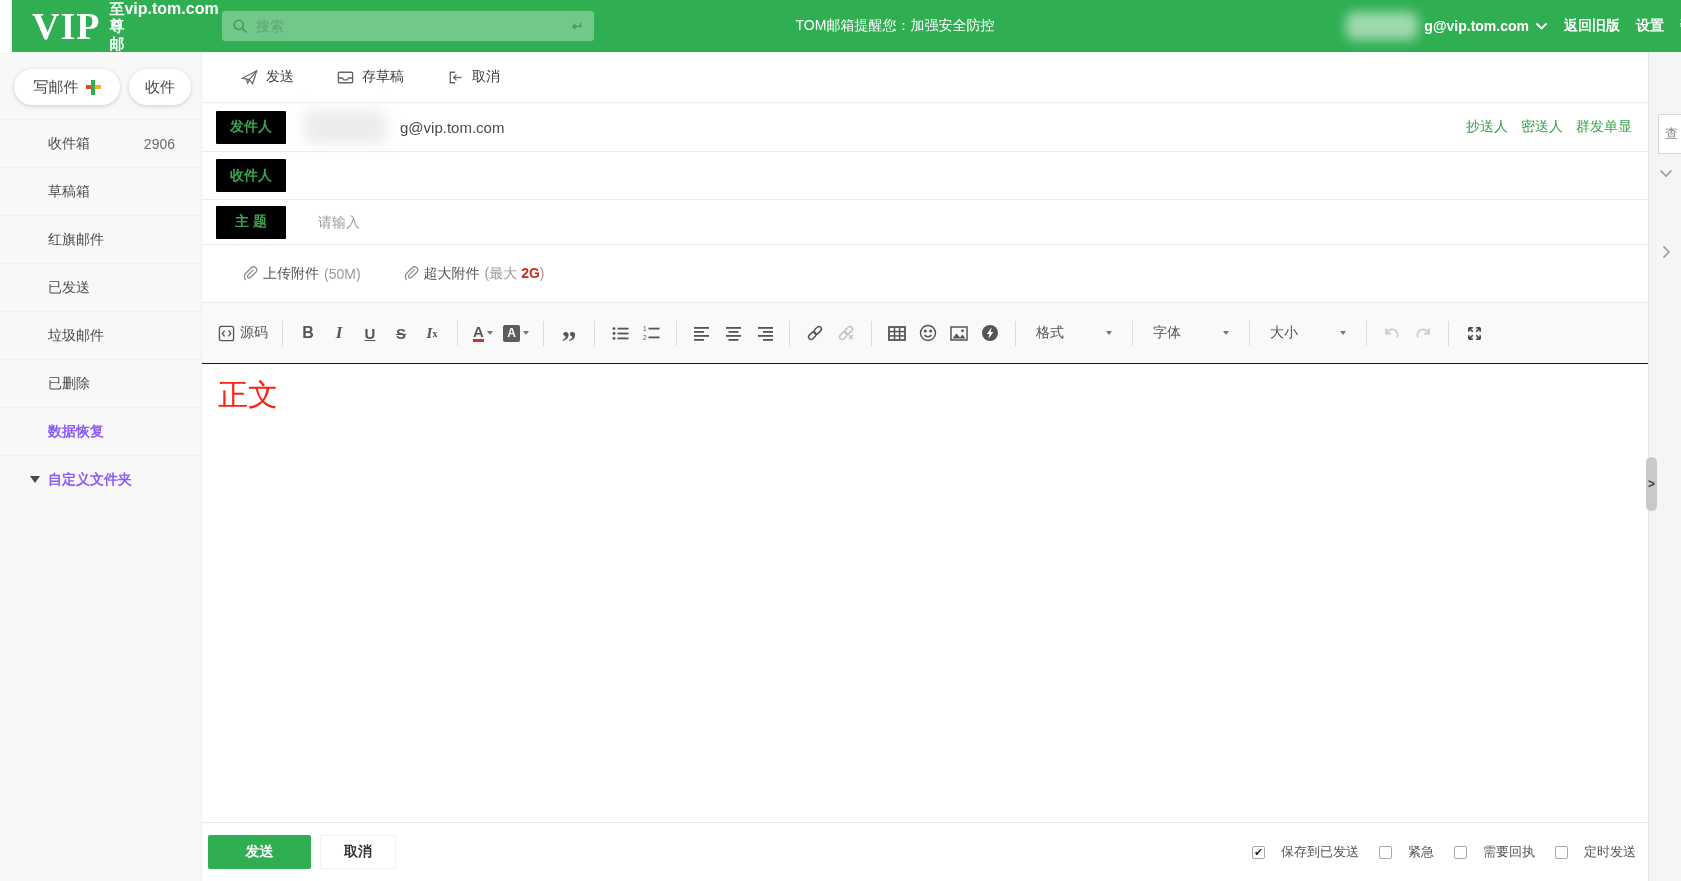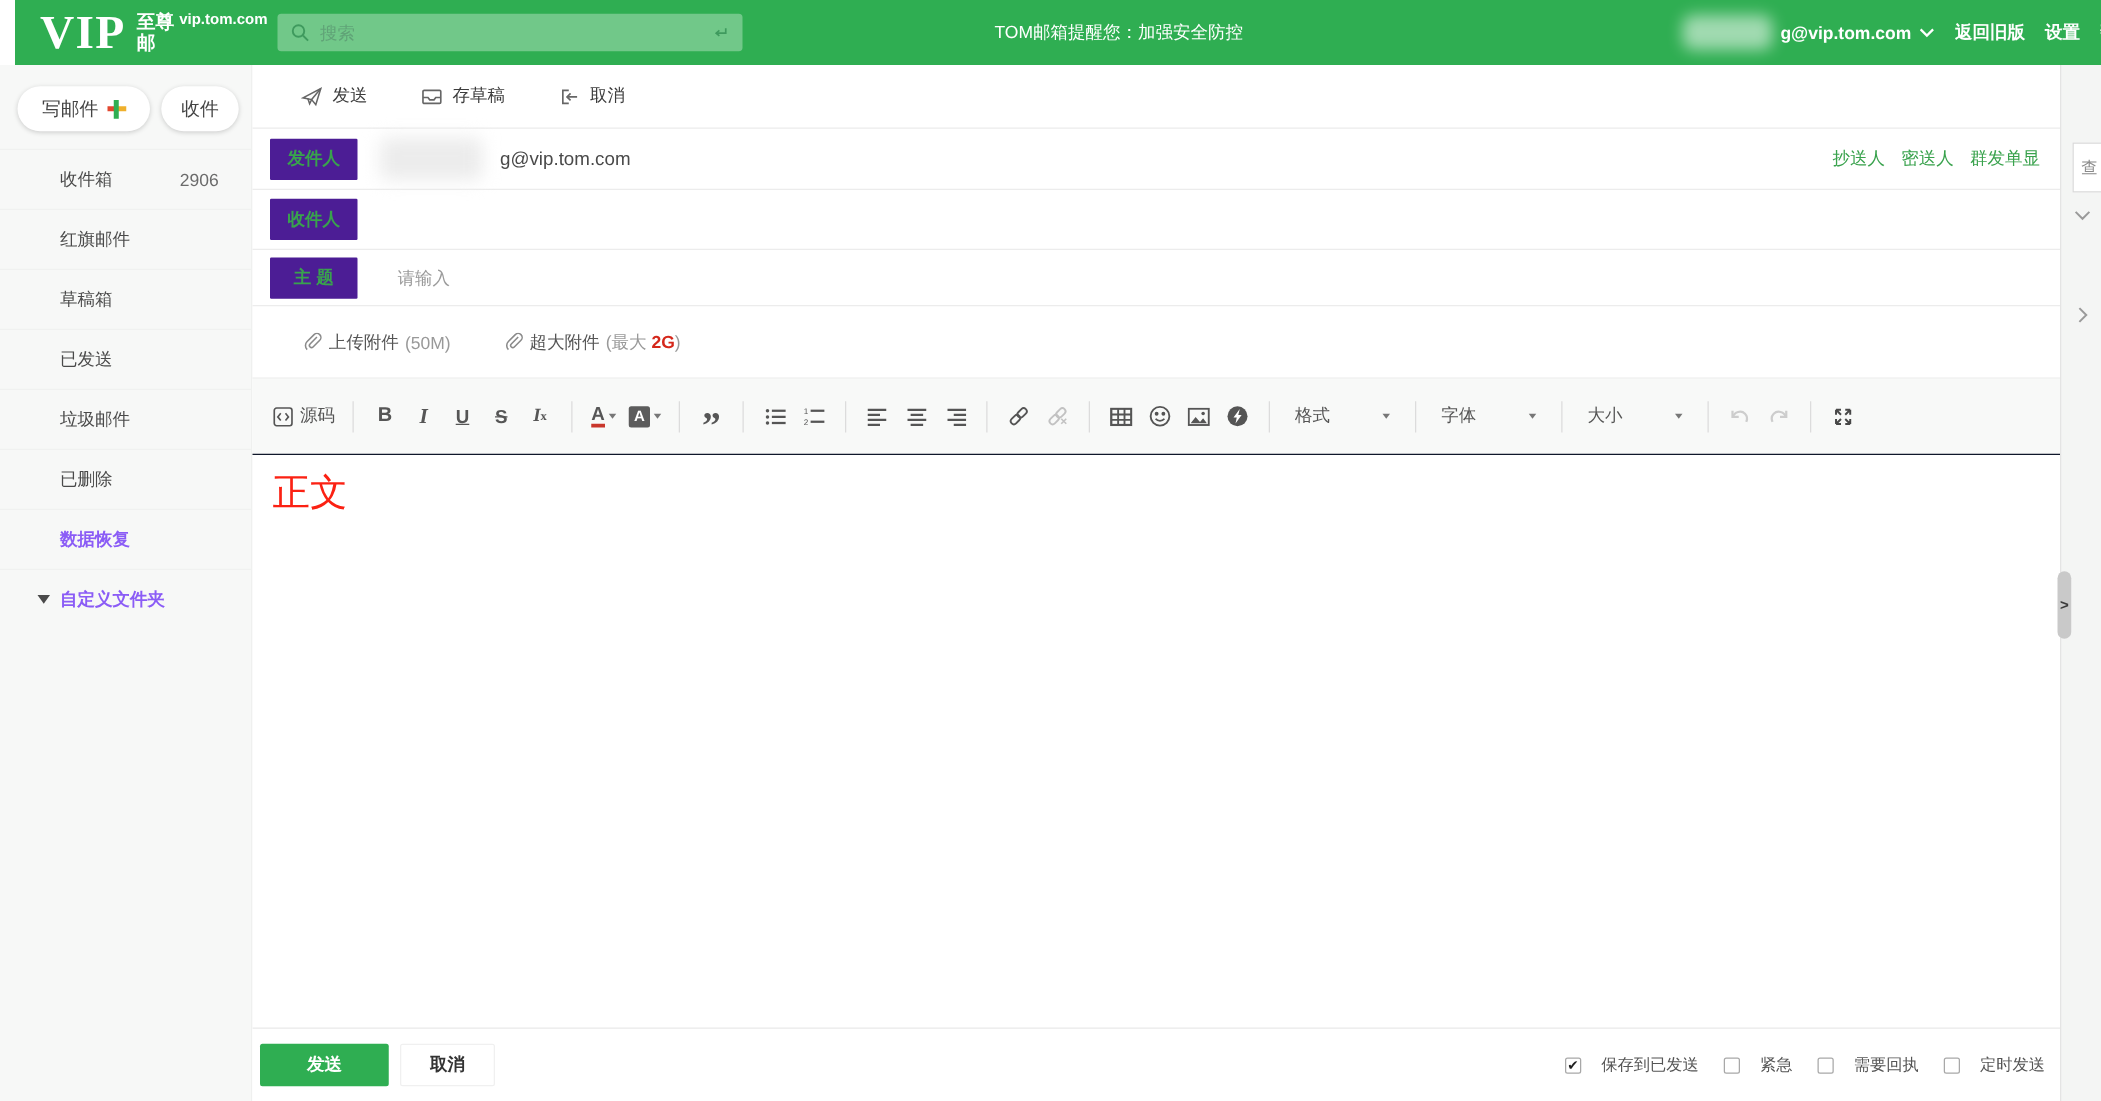--- a/index.html
+++ b/index.html
@@ -7,21 +7,21 @@
     font-family:"Liberation Sans","DejaVu Sans",sans-serif; background:#fff; }
 
   
   .header { position:absolute; left:12px; top:0; width:1681px; height:52px;
     background:#2fae52; display:flex; align-items:center; color:#fff; }
   .logo-block { width:202px; display:flex; align-items:center; padding-left:20px; }
   .logo-vip { font-family:"Liberation Serif","DejaVu Serif",serif; font-weight:bold;
     font-size:38px; letter-spacing:1px; line-height:1; }
   .logo-txt { margin-left:9px; display:flex; flex-direction:row; line-height:1.15; }
   .logo-name { font-size:15px; font-weight:bold; }
-  .logo-domain { font-size:12px; font-weight:bold; }
+  .logo-domain { font-size:16px; font-weight:bold; }
   .search-box { margin-left:8px; width:372px; height:30px; border-radius:3px;
     background:rgba(255,255,255,.32); display:flex; align-items:center; padding:0 10px; }
   .search-box input { flex:1; border:none; outline:none; background:transparent;
     font-size:14px; color:#2d6e43; margin-left:7px; font-family:inherit; }
   .search-box input::placeholder { color:#60a377; }
   .notice { position:absolute; left:883px; top:0; height:52px; transform:translateX(-50%);
     display:flex; align-items:center; font-size:14px; white-space:nowrap; }
   .user-area { position:absolute; right:4px; top:0; height:52px; display:flex;
     align-items:center; gap:16px; font-size:14px; font-weight:bold; white-space:nowrap; }
   .blur-blob { width:72px; height:28px; border-radius:8px; margin-right:-10px;
@@ -54,21 +54,21 @@
   .tri-down { width:0; height:0; border-left:5px solid transparent; border-right:5px solid transparent;
     border-top:7px solid #4a4a4a; margin-right:8px; }
 
   
   .main { position:absolute; left:202px; top:52px; width:1446px; height:829px; background:#fff; }
   .compose-toolbar { height:51px; border-bottom:1px solid #ececec; display:flex;
     align-items:center; gap:42px; padding-left:38px; }
   .ct-item { display:flex; align-items:center; gap:7px; font-size:14px; color:#3c3c3c; cursor:pointer; }
   .field-row { display:flex; align-items:center; border-bottom:1px solid #ececec; position:relative; }
   .row-from { height:49px; } .row-to { height:48px; } .row-subject { height:45px; }
-  .chip { background:#4c1d95; color:#39a24d; font-weight:bold; font-size:14px;
+  .chip { background:#000000; color:#39a24d; font-weight:bold; font-size:14px;
     width:70px; height:33px; display:flex; align-items:center; justify-content:center;
     margin-left:14px; border-radius:1px; }
   .from-blob { width:82px; height:34px; margin-left:18px; margin-right:-72px;
     background:#ececec; filter:blur(7px); border-radius:6px; }
   .from-value { margin-left:86px; font-size:15px; color:#4a4a4a; }
   .row-links { position:absolute; right:16px; display:flex; gap:13px; }
   .green-link { color:#39a24d; font-size:14px; cursor:pointer; }
   .subject-input { border:none; outline:none; margin-left:32px; font-size:14px; color:#4d7c0f;
     width:700px; font-family:inherit; }
   .subject-input::placeholder { color:#9b9b9b; }
@@ -184,24 +184,24 @@
     <div class="pill pill-receive">
       <span>收件</span>
     </div>
   </div>
   <ul class="folder-list">
     <li class="folder-item">
       <span class="flabel">收件箱</span>
       <span class="fcount">2906</span>
     </li>
     <li class="folder-item">
+      <span class="flabel">草稿箱</span>
+    </li>
+    <li class="folder-item">
       <span class="flabel">红旗邮件</span>
-    </li>
-    <li class="folder-item">
-      <span class="flabel">草稿箱</span>
     </li>
     <li class="folder-item">
       <span class="flabel">已发送</span>
     </li>
     <li class="folder-item">
       <span class="flabel">垃圾邮件</span>
     </li>
     <li class="folder-item">
       <span class="flabel">已删除</span>
     </li>

